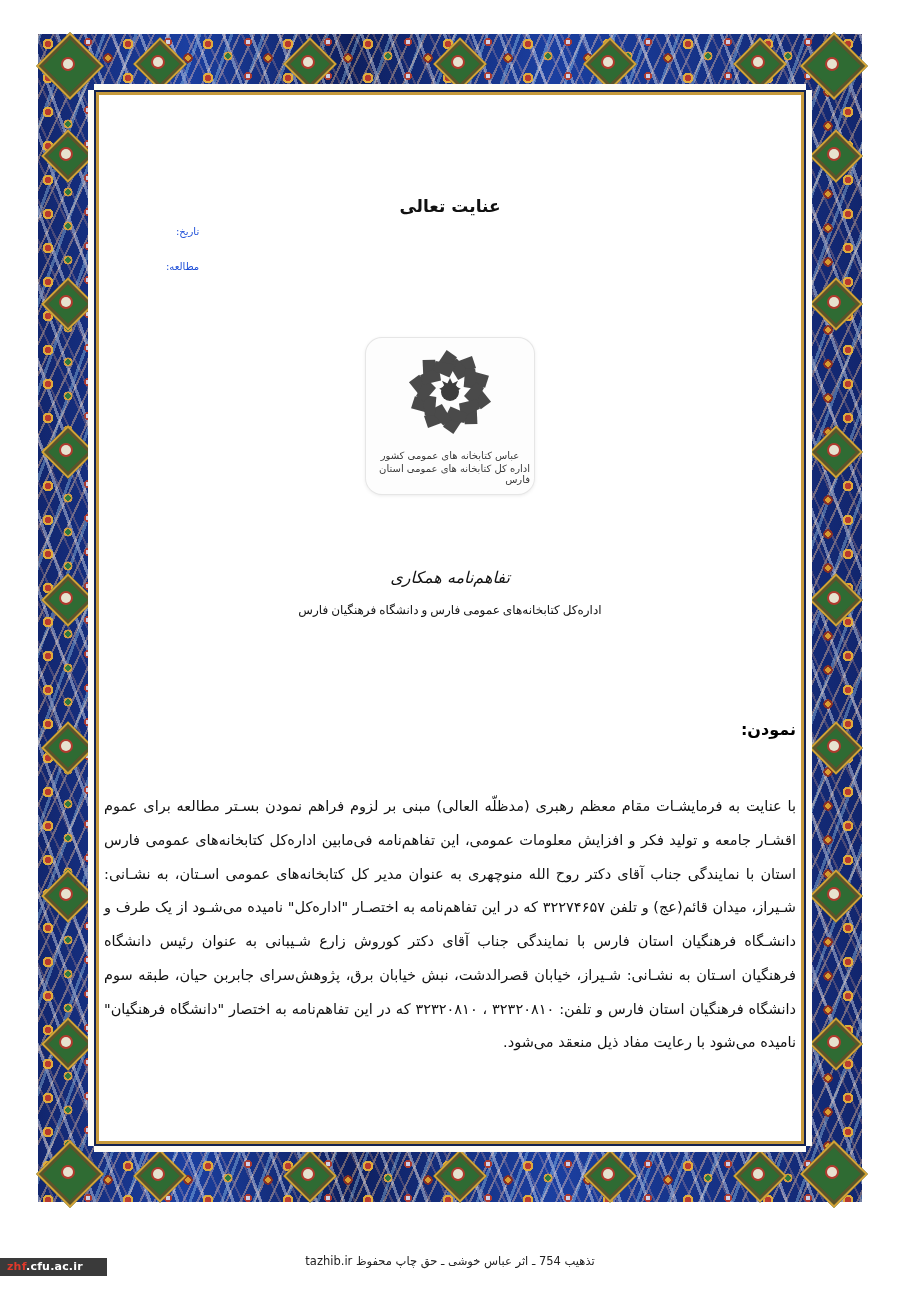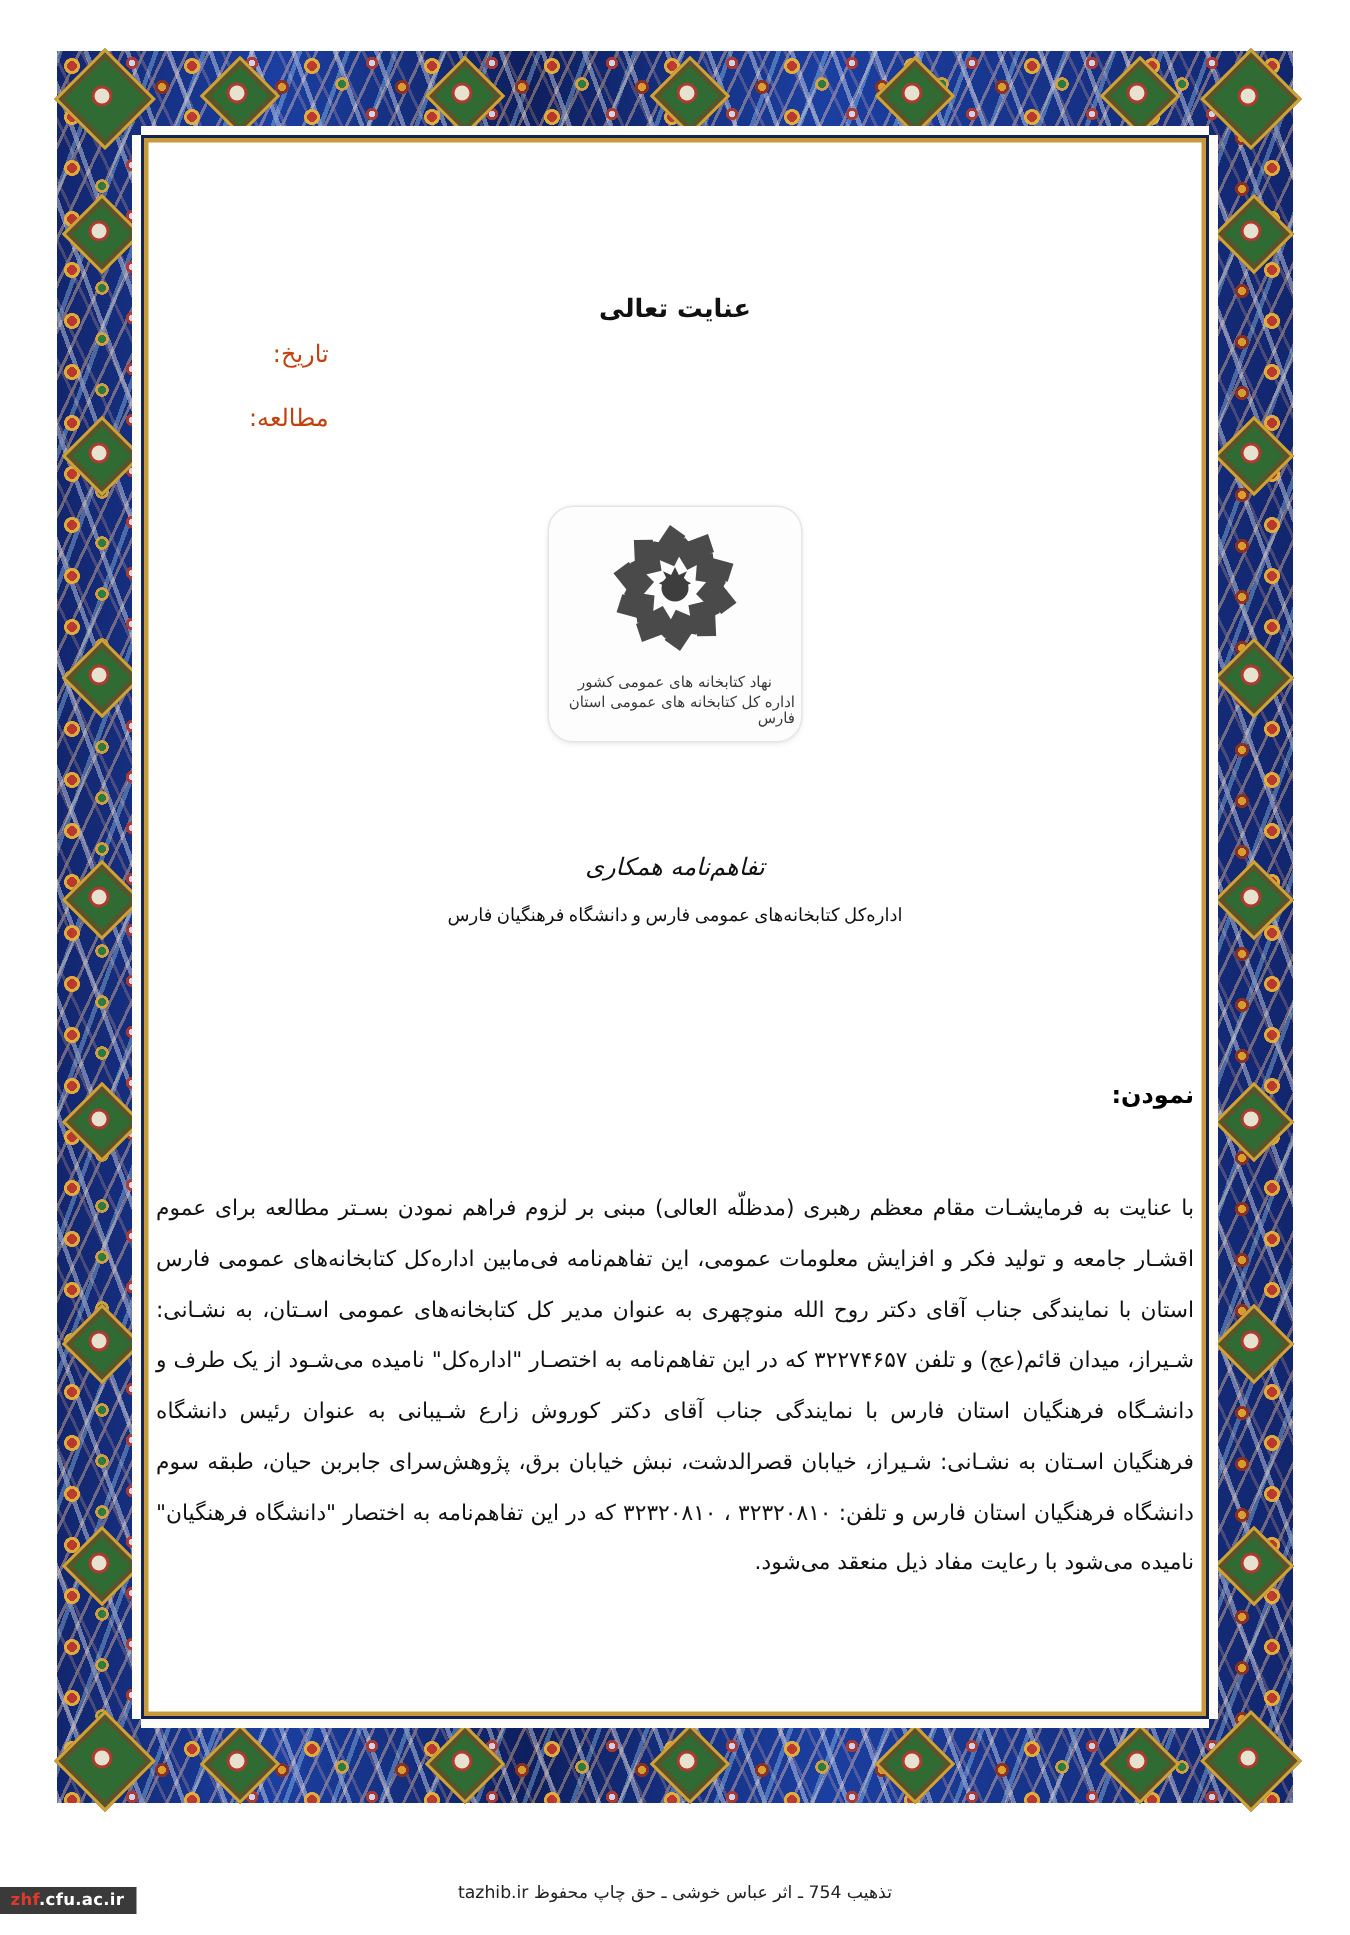--- a/index.html
+++ b/index.html
@@ -89,21 +89,21 @@
     position:absolute;top:96px;left:0;right:0;
     text-align:center;
     font-weight:bold;font-size:17px;color:#111;
     letter-spacing:.5px;
   }
 
   .meta{
     position:absolute;top:126px;left:62px;
     text-align:right;direction:rtl;
   }
-  .meta div{font-size:16px;color:#c2410c;margin-bottom:24px;}
+  .meta div{font-size:10px;color:#1d4ed8;margin-bottom:24px;}
 
   
   .logos{
     position:absolute;top:238px;left:0;right:0;
     display:flex;justify-content:center;gap:86px;
   }
   .logo-card{
     width:168px;height:156px;
     background:#fdfdfd;
     border-radius:16px;
@@ -142,21 +142,21 @@
     position:absolute;left:0;right:0;bottom:6px;height:34px;
   }
   #footer-credit{
     position:absolute;left:0;right:0;top:4px;
     text-align:center;font-size:11.5px;color:#222;direction:rtl;
   }
   #watermark{
     position:absolute;left:0;bottom:8px;
     background:#3a3a3a;color:#fff;
     font-size:11px;font-weight:bold;
-    padding:2px 8px 3px 7px;
+    padding:2px 24px 3px 7px;
     font-family:"DejaVu Sans",sans-serif;
     letter-spacing:.2px;
   }
   #watermark .wm-red{color:#e0392b;}
 </style>
 </head>
 <body>
 
 <div id="page">
 
@@ -311,21 +311,21 @@
                 </g>
             </g>
           </g>
           <g transform="translate(58,44)" fill="#3d3d3d">
             <circle r="9"></circle>
             <g>
               <path d="M0 -14 l2.6 5.4 l5.4 -2.6 l-2.6 5.4 l5.4 2.6 l-5.4 2.6 l2.6 5.4 l-5.4 -2.6 l-2.6 5.4 l-2.6 -5.4 l-5.4 2.6 l2.6 -5.4 l-5.4 -2.6 l5.4 -2.6 l-2.6 -5.4 l5.4 2.6 Z"></path>
             </g>
           </g>
         </svg>
-        <div class="logo-cap">نهاد کتابخانه های عمومی کشور</div>
+        <div class="logo-cap">عباس کتابخانه های عمومی کشور</div>
         <div class="logo-cap">اداره کل کتابخانه های عمومی استان فارس</div>
       </div>
 
     </div>
 
     <div class="doc-title">
       <div class="t1">تفاهم‌نامه همکاری</div>
       <div class="t2">اداره‌کل کتابخانه‌های عمومی فارس و دانشگاه فرهنگیان فارس</div>
     </div>
 

